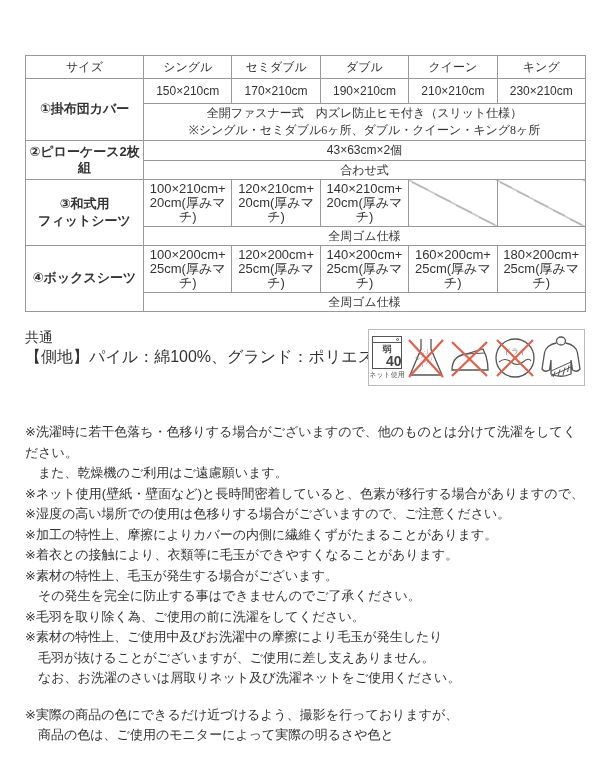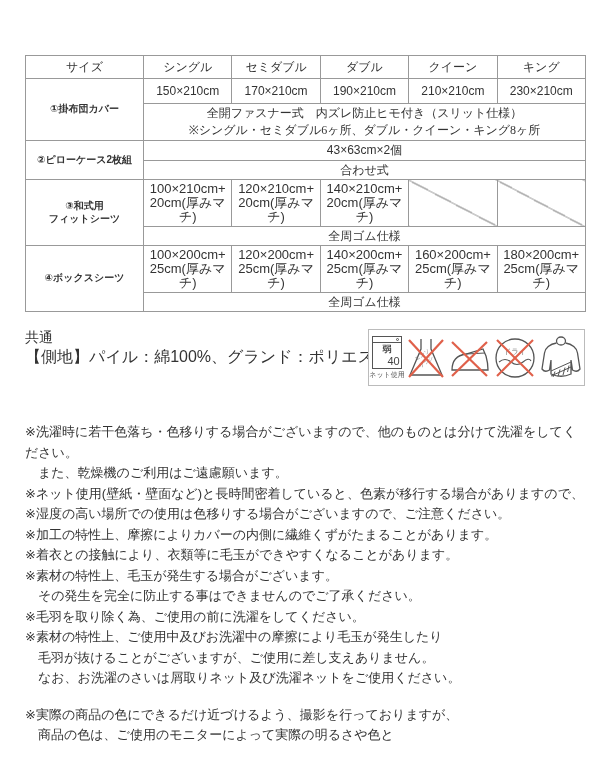--- a/index.html
+++ b/index.html
@@ -8,21 +8,21 @@
   .page { padding:55px 15px 0 25px; }
 
   
   table.spec { border-collapse:collapse; width:560px; table-layout:fixed; }
   .spec col.c0 { width:118px; }
   .spec col.cn { width:88.4px; }
   .spec th, .spec td {
     border:1px solid #999999; text-align:center; vertical-align:middle;
     font-size:12px; font-weight:normal; line-height:1.25; padding:1px 0;
   }
-  .spec th.rowlabel { font-weight:bold; font-size:10px;margin-top:11px; }
+  .spec th.rowlabel { font-weight:bold; font-size:13px;margin-top:11px; }
   .spec tr.hdr th { height:23px; }
   .spec td.sizecell { height:25px; }
   .spec td.speccell2 { height:37px; font-size:12px; line-height:17px;font-family:Liberation Serif, serif; }
   .spec td.pillowsize { height:20px; }
   .spec td.speccell1 { height:19px; }
   .spec td.twoline { height:41px; font-size:13px; line-height:14px; padding:2px 0; }
   .spec td.twoline.box { height:40px; }
   .spec td.diag {
     background:linear-gradient(to top right,
       transparent calc(50% - 0.6px), #999999 calc(50% - 0.6px),
@@ -40,21 +40,21 @@
     display:flex; align-items:center; justify-content:space-evenly;
   }
   .care-icon { position:relative; display:flex; flex-direction:column; align-items:center; }
 
   
   .wash-sq { width:30px; height:33px; border:1.3px solid #555; position:relative; background:#fff; }
   .wash-top { position:absolute; top:0; left:0; width:100%; height:6px; border-bottom:1.3px solid #555; }
   .wash-knob { position:absolute; right:2px; top:1.5px; width:3px; height:3px; border:1px solid #555; border-radius:50%; }
   .wash-txt { position:absolute; top:7px; left:0; width:100%; text-align:center; color:#444; }
   .wash-weak { font-size:9px; font-weight:bold; line-height:11px; }
-  .wash-temp { font-size:11px; font-weight:normal; line-height:12px;margin-left:13px; }
+  .wash-temp { font-size:14px; font-weight:bold; line-height:12px;margin-left:13px; }
   .wash-caption { font-size:7px; color:#555; margin-top:1px; letter-spacing:0; }
 
   
   .notes { margin-top:20px; }
   .note-line { font-size:13px; line-height:20.5px; }
   .disclaimer { margin-top:16px; }
 </style>
 </head>
 <body>
 

